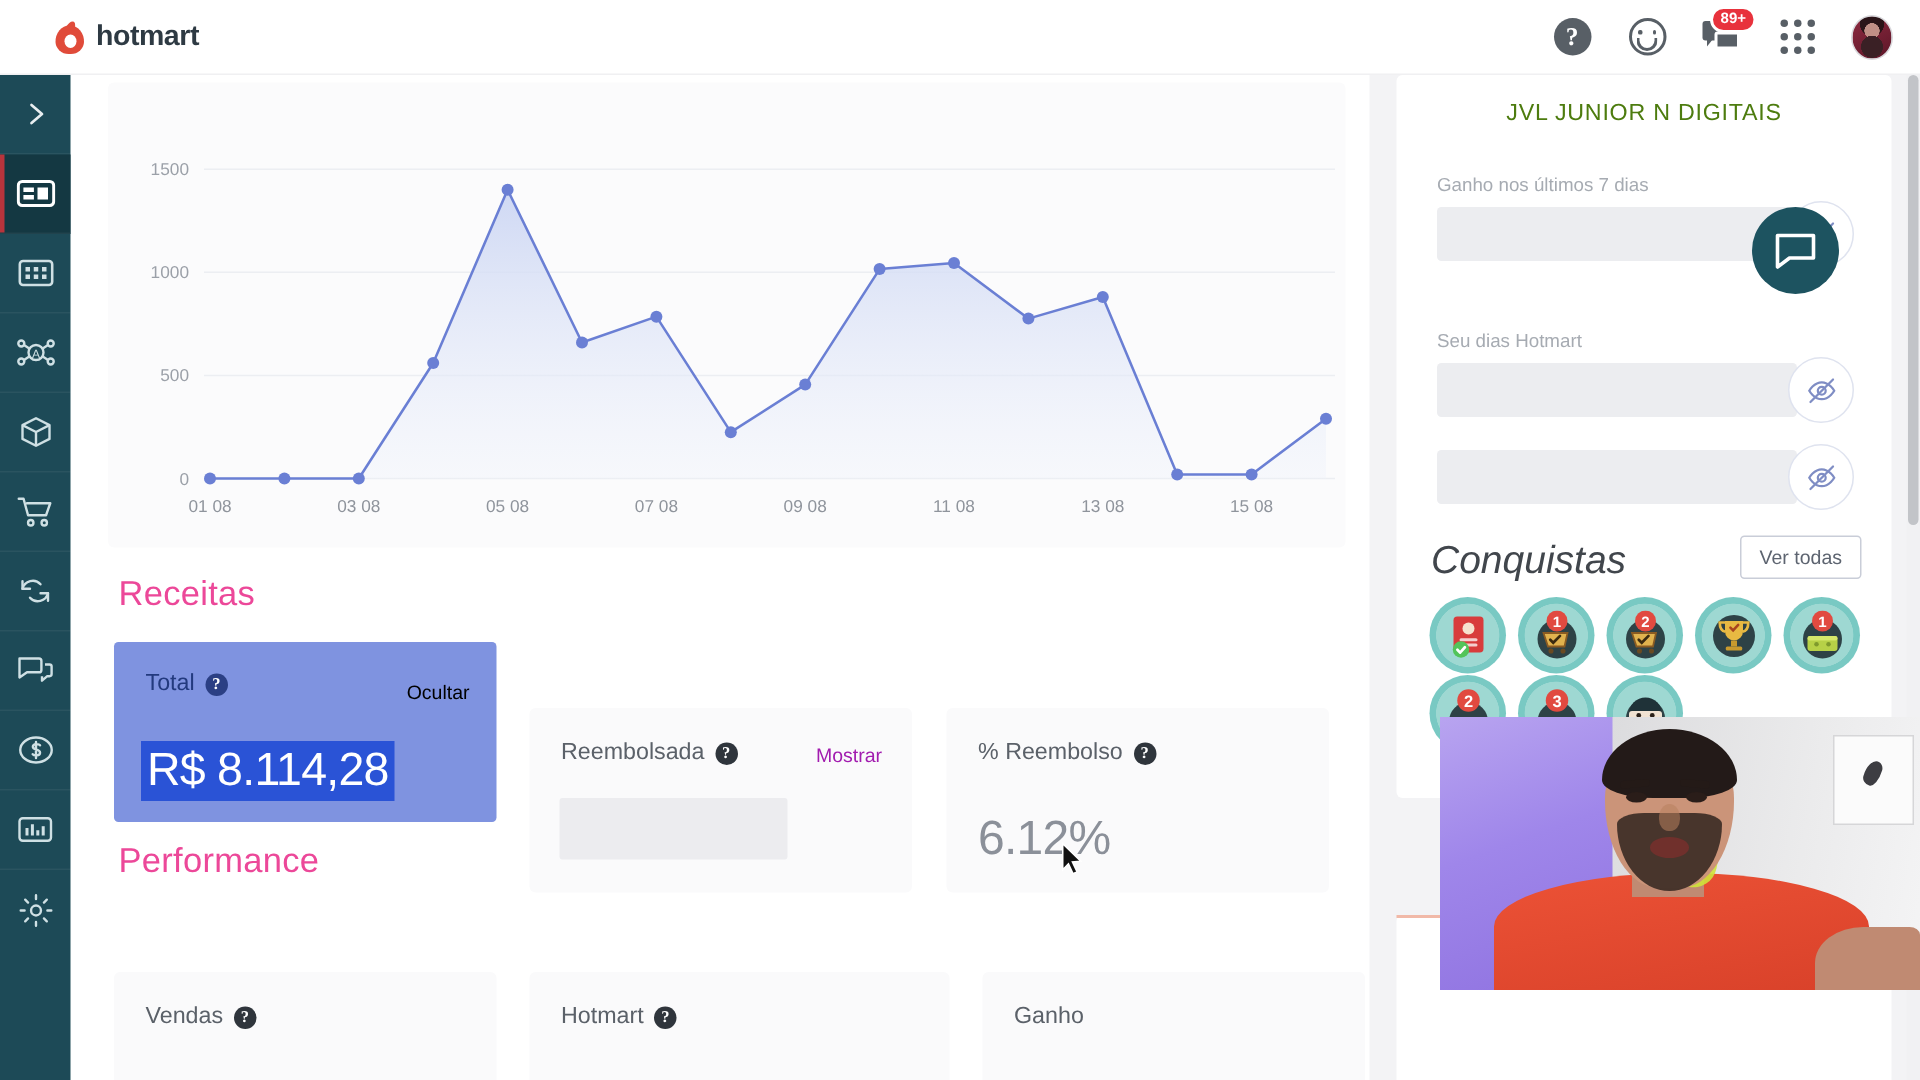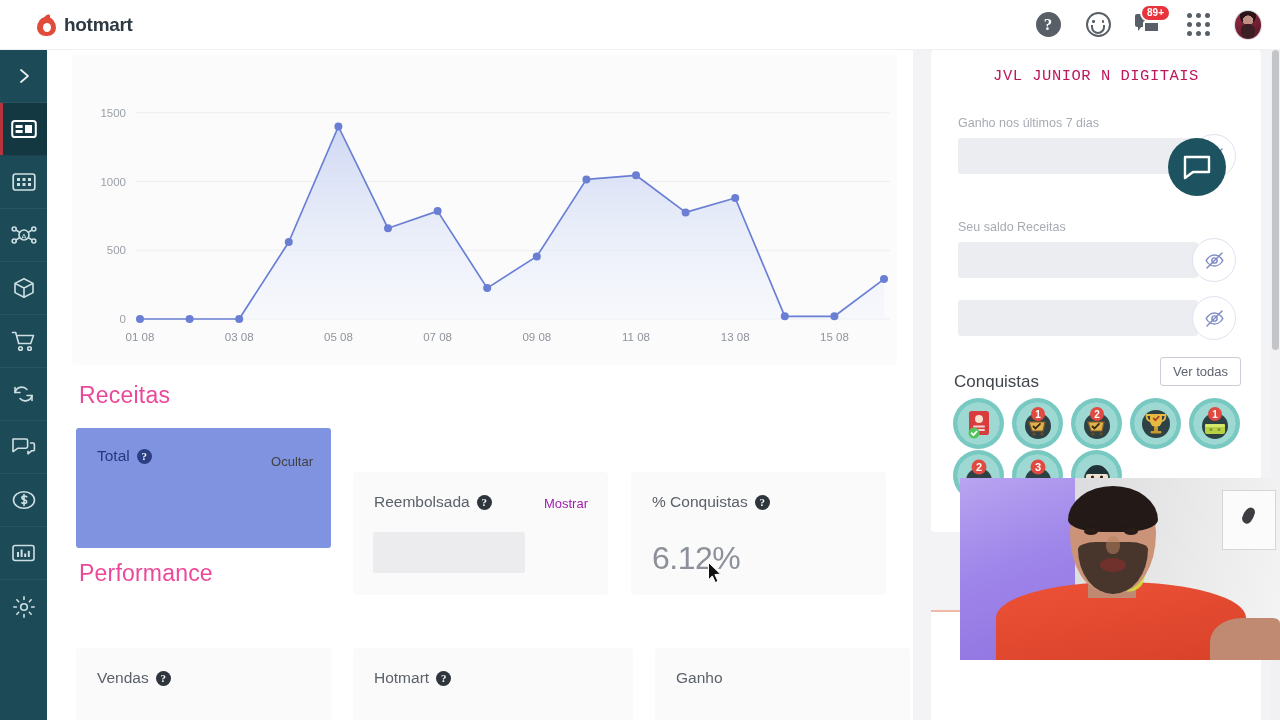--- a/index.html
+++ b/index.html
@@ -140,21 +140,21 @@
     cursor: pointer;
   }
 
   
   #card-total {
     left: 29px; top: 378px; width: 255px; height: 120px;
     background: #7f93e0; border-radius: 3px;
   }
   #card-total .clabel { color: #233a7e; top: 19px; }
   #card-total .qmark { background: #2b3f84; color: #ffffff; }
-  #card-total .toggle-link { color: #404040; right: 18px; top: 26px; }
+  #card-total .toggle-link { color: #000000; right: 18px; top: 26px; }
   #card-total .cvalue {
     color: #ffffff; background: #2a53d6; font-size: 31px; font-weight: normal;
     padding: 1px 4px 3px 4px; left: 18px; bottom: 14px; letter-spacing: -0.5px;
   }
 
   #card-reemb { left: 306px; top: 422px; width: 255px; height: 123px; }
   #card-reemb .hidebar {
     position: absolute; left: 20px; bottom: 22px; width: 152px; height: 41px;
     background: #ececef; border-radius: 2px;
   }
@@ -175,35 +175,35 @@
   #rightpanel {
     position: absolute; left: 913px; top: 50px; width: 367px; height: 670px;
     background: #f3f3f5; z-index: 10;
   }
   #rp-card {
     position: absolute; left: 18px; top: 0px; width: 330px; height: 482px;
     background: #ffffff; border-radius: 4px;
   }
   #rp-title {
     position: absolute; left: 0; top: 17px; width: 330px; text-align: center;
-    font-size: 15.5px; color: #be185d; letter-spacing: 0.5px; font-family: Liberation Mono, monospace;
+    font-size: 15.5px; color: #4d7c0f; letter-spacing: 0.5px;
   }
   .fieldlabel { position: absolute; left: 27px; font-size: 12.5px; color: #a6abb2; }
   .fieldrow { position: absolute; left: 27px; width: 278px; height: 36px; }
   .fieldrow .bar {
     position: absolute; left: 0; top: 0; width: 240px; height: 36px;
     background: #ecedf0; border-radius: 3px;
   }
   .eyebtn {
     position: absolute; right: 0; top: -4px; width: 44px; height: 44px;
     border-radius: 50%; border: 1px solid #dfe3ef; background: #ffffff;
     display: flex; align-items: center; justify-content: center; cursor: pointer;
   }
 
-  #rp-conq-title { position: absolute; left: 23px; top: 322px; font-size: 17px; color: #41464c; }
+  #rp-conq-title { position: absolute; left: 23px; top: 308px; font-size: 26px; color: #41464c; font-style: italic; }
   #rp-vertodas {
     position: absolute; right: 20px; top: 307px; padding: 6px 12px;
     border: 1px solid #c9cdd8; border-radius: 3px; color: #5d6470;
     font-size: 13px; background: #fff; cursor: pointer;
   }
   #badgerow1 { position: absolute; left: 22px; top: 348px; display: flex; gap: 8px; }
   #badgerow2 { position: absolute; left: 22px; top: 400px; display: flex; gap: 8px; }
   .badge {
     width: 51px; height: 51px; border-radius: 50%;
     background: radial-gradient(circle at 50% 50%, #9ed8d2 0 58%, #79c9c3 59% 100%);
@@ -467,34 +467,35 @@
   </div>
 
   <h2 class="sectiontitle" id="t-receitas">Receitas</h2>
 
   <div class="card" id="card-total">
     <div class="clabel">
       <span>Total</span>
       <span class="qmark">?</span>
     </div>
     <div class="toggle-link">Ocultar</div>
+    <div class="cvalue">R$ 8.114,28</div>
   </div>
 
   <div class="card" id="card-reemb">
     <div class="clabel">
       <span>Reembolsada</span>
       <span class="qmark">?</span>
     </div>
     <div class="toggle-link">Mostrar</div>
     <div class="hidebar"></div>
   </div>
 
   <div class="card" id="card-pct">
     <div class="clabel">
-      <span>% Conquistas</span>
+      <span>% Reembolso</span>
       <span class="qmark">?</span>
     </div>
     <div class="cvalue">6.12%</div>
   </div>
 
   <h2 class="sectiontitle" id="t-performance">Performance</h2>
 
   <div class="card" id="card-vendas">
     <div class="clabel">
       <span>Vendas</span>
@@ -536,21 +537,21 @@
       <div class="bar"></div>
       <div class="eyebtn">
         <svg width="21" height="21" viewBox="0 0 24 24" fill="none" stroke="#7f8dc4" stroke-width="1.7" stroke-linecap="round">
           <path d="M2.5 12S6 5.6 12 5.6 21.5 12 21.5 12 18 18.4 12 18.4 2.5 12 2.5 12z"></path>
           <circle cx="12" cy="12" r="3"></circle>
             <path d="M3.4 20.6L20.6 3.4"></path>
         </svg>
       </div>
     </div>
 
-    <div class="fieldlabel" style="top:170px">Seu saldo Receitas</div>
+    <div class="fieldlabel" style="top:170px">Seu dias Hotmart</div>
     <div class="fieldrow" style="top:192px">
       <div class="bar"></div>
       <div class="eyebtn">
         <svg width="21" height="21" viewBox="0 0 24 24" fill="none" stroke="#7f8dc4" stroke-width="1.7" stroke-linecap="round">
           <path d="M2.5 12S6 5.6 12 5.6 21.5 12 21.5 12 18 18.4 12 18.4 2.5 12 2.5 12z"></path>
           <circle cx="12" cy="12" r="3"></circle>
             <path d="M3.4 20.6L20.6 3.4"></path>
         </svg>
       </div>
     </div>

